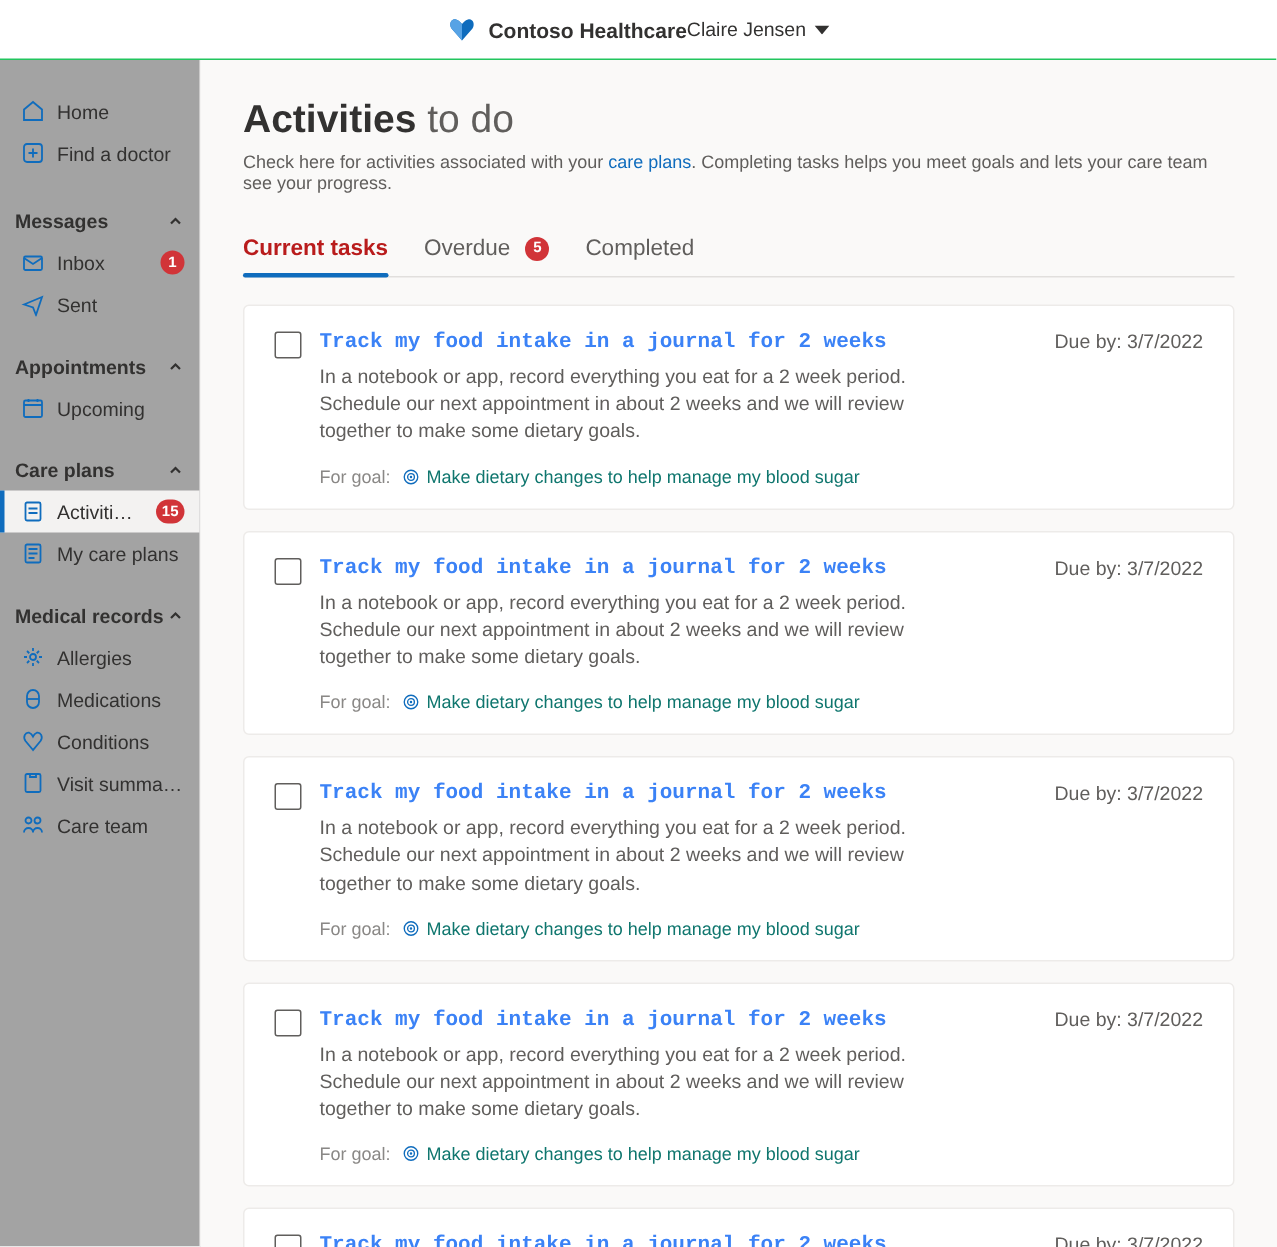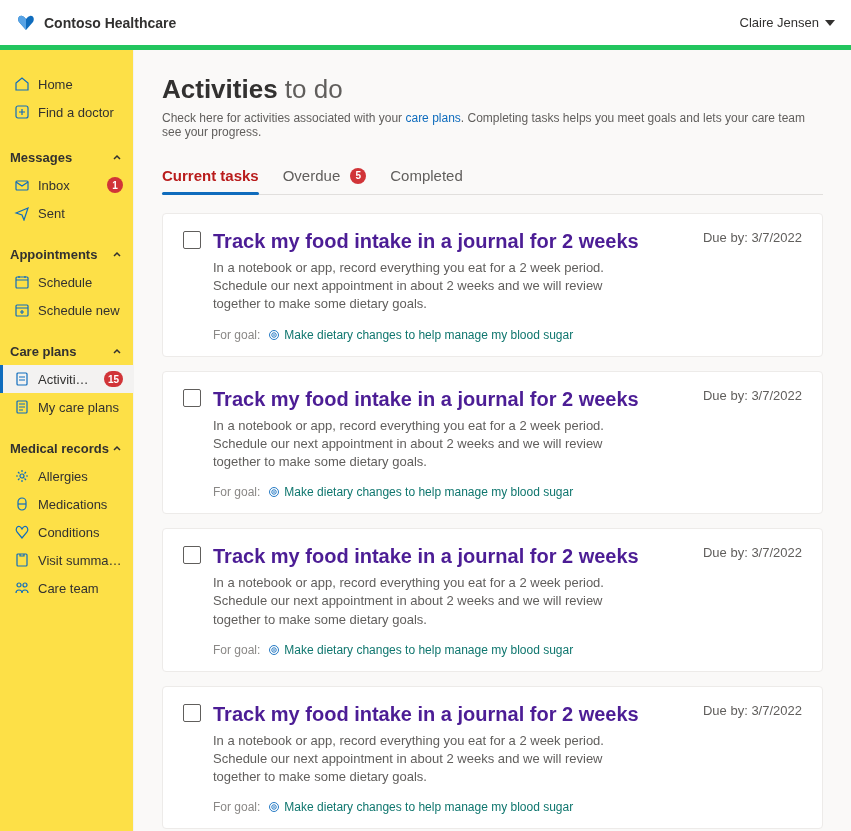--- a/index.html
+++ b/index.html
@@ -1,43 +1,43 @@
 <!DOCTYPE html>
 <html><head>
 <meta charset="utf-8">
 <style>
 * { box-sizing: border-box; margin: 0; padding: 0; }
 body { font-family: 'Segoe UI', Tahoma, sans-serif; background: #fff; color: #323130; width: 851px; height: 831px; overflow: hidden; }
-.header { height: 50px; border-bottom: 5px solid #22c55e; display: flex; align-items: center; justify-content: space-between; padding: 0 16px; }
+.header { height: 40px; border-bottom: 1px solid #22c55e; display: flex; align-items: center; justify-content: center; padding: 0 16px; }
 .brand { display: flex; align-items: center; gap: 8px; }
 .brand-name { font-size: 14px; font-weight: 600; color: #323130; }
 .user-menu { display: flex; align-items: center; gap: 6px; font-size: 13px; cursor: pointer; }
 .layout { display: flex; height: calc(100% - 40px); }
-.sidebar { width: 134px; background: #fde047; border-right: 1px solid #f3f2f1; padding-top: 20px; font-size: 13px; }
+.sidebar { width: 134px; background: #a3a3a3; border-right: 1px solid #f3f2f1; padding-top: 20px; font-size: 13px; }
 .nav-item { display: flex; align-items: center; gap: 8px; padding: 6px 10px 6px 14px; cursor: pointer; color: #323130; }
 .nav-item.active { background: #f3f2f1; border-left: 3px solid #0f6cbd; padding-left: 11px; }
 .nav-item .icon { width: 16px; height: 16px; display: flex; align-items: center; justify-content: center; flex-shrink: 0; }
 .nav-label { flex: 1; white-space: nowrap; overflow: hidden; text-overflow: ellipsis; }
 .nav-section { display: flex; align-items: center; justify-content: space-between; padding: 8px 10px 6px 10px; font-weight: 600; font-size: 13px; cursor: pointer; margin-top: 12px; }
 .nav-section:first-of-type { margin-top: 16px; }
 .badge { background: #d13438; color: #fff; border-radius: 9px; min-width: 16px; height: 16px; font-size: 10px; display: inline-flex; align-items: center; justify-content: center; padding: 0 4px; margin-left: 4px; font-weight: 600; }
 .content { flex: 1; background: #faf9f8; padding: 24px 28px; overflow-y: auto; }
 .page-title { font-size: 26px; font-weight: 400; color: #605e5c; margin-bottom: 6px; }
 .page-title .bold { font-weight: 600; color: #323130; }
 .page-sub { font-size: 12px; color: #605e5c; margin-bottom: 20px; }
 .page-sub a { color: #0f6cbd; text-decoration: none; }
 .tabs { display: flex; gap: 24px; border-bottom: 1px solid #e1dfdd; margin-bottom: 18px; }
 .tab { padding: 8px 0 10px; font-size: 15px; color: #605e5c; cursor: pointer; position: relative; display: flex; align-items: center; gap: 6px; }
 .tab.active { color: #b91c1c; font-weight: 600; }
 .tab.active::after { content: ''; position: absolute; bottom: -1px; left: 0; right: 0; height: 3px; background: #0f6cbd; border-radius: 2px; }
 .activity-card { background: #fff; border: 1px solid #edebe9; border-radius: 4px; padding: 16px 20px 14px; margin-bottom: 14px; display: flex; gap: 12px; }
 .checkbox { width: 18px; height: 18px; border: 1px solid #605e5c; border-radius: 2px; flex-shrink: 0; margin-top: 1px; cursor: pointer; }
 .activity-body { flex: 1; }
 .activity-head { display: flex; justify-content: space-between; align-items: flex-start; margin-bottom: 6px; }
-.activity-title { font-size: 20px; font-weight: 600; color: #4c1d95; }
+.activity-title { font-size: 14px; font-weight: 600; color: #3b82f6; font-family: Liberation Mono, monospace; }
 .activity-due { font-size: 13px; color: #605e5c; white-space: nowrap; margin-left: 16px; }
 .activity-desc { font-size: 13px; color: #605e5c; max-width: 420px; line-height: 1.4; margin-bottom: 14px; }
 .activity-goal { font-size: 12px; color: #8a8886; display: flex; align-items: center; gap: 8px; text-align: center; }
 .activity-goal a { color: #0f766e; text-decoration: none; font-size: 12px; display: inline-flex; align-items: center; gap: 4px; }
 svg { display: block; }
 </style>
 </head>
 <body>
 
 <div class="header">
@@ -116,30 +116,21 @@
             </svg>
           </span>
         </div>
         <div class="nav-item">
           <span class="icon">
             <svg width="16" height="16" viewBox="0 0 16 16" fill="none" stroke="#0f6cbd" stroke-width="1.2">
               <rect x="2" y="3" width="12" height="11" rx="1"></rect>
               <path d="M2 6h12M5 2v2M11 2v2"></path>
             </svg>
           </span>
-          <span class="nav-label">Schedule</span>
-        </div>
-        <div class="nav-item">
-          <span class="icon">
-            <svg width="16" height="16" viewBox="0 0 16 16" fill="none" stroke="#0f6cbd" stroke-width="1.2">
-              <rect x="2" y="3" width="12" height="11" rx="1"></rect>
-              <path d="M2 6h12M8 8v4M6 10h4"></path>
-            </svg>
-          </span>
-          <span class="nav-label">Schedule new</span>
+          <span class="nav-label">Upcoming</span>
         </div>
         <div class="nav-section">
           <span>Care plans</span>
           <span>
             <svg width="12" height="12" viewBox="0 0 12 12" fill="none" stroke="#323130" stroke-width="1.5">
               <path d="M3 7l3-3 3 3"></path>
             </svg>
           </span>
         </div>
         <div class="nav-item active">

